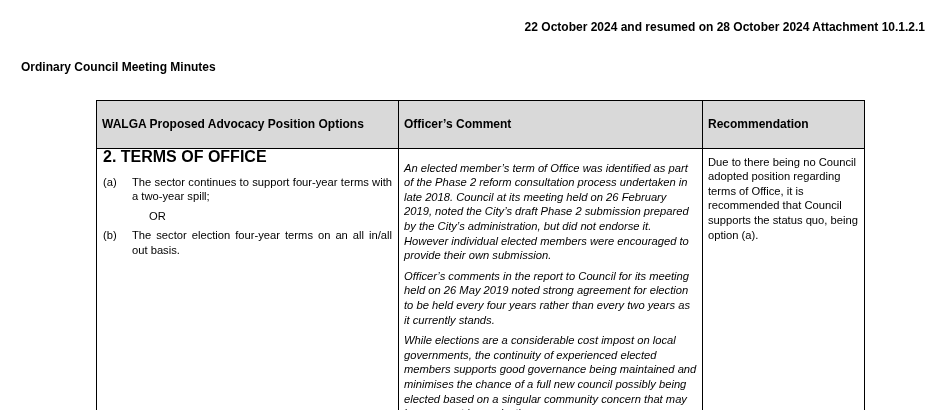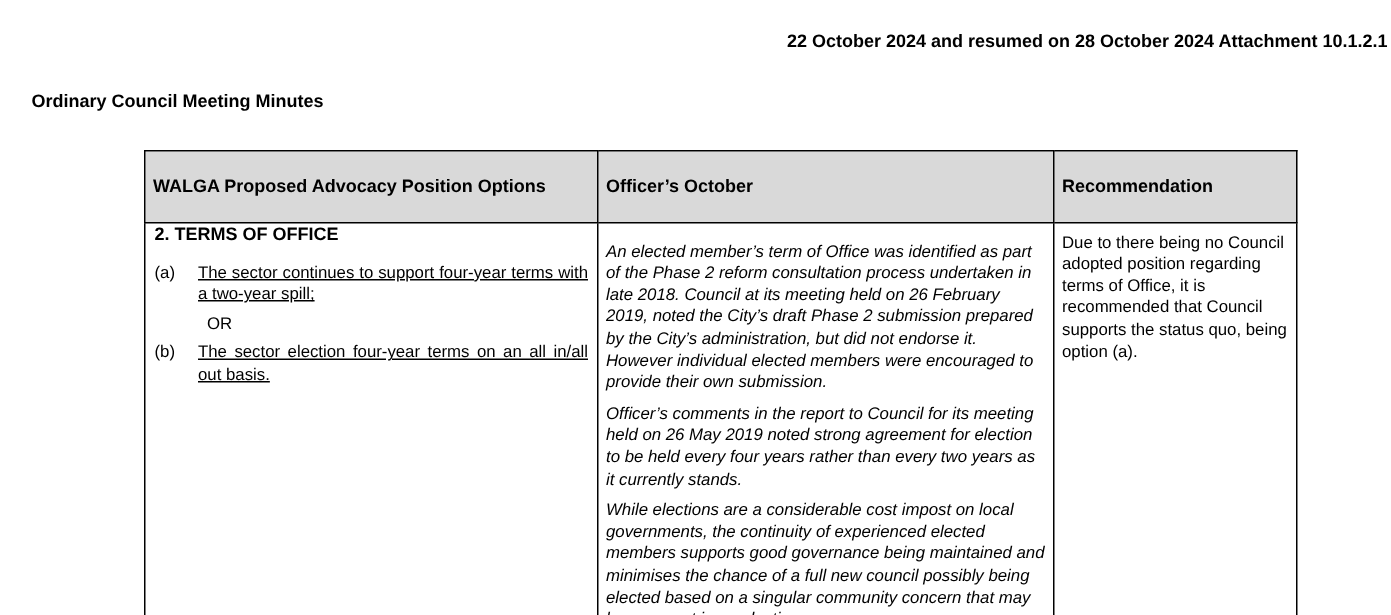--- a/index.html
+++ b/index.html
@@ -60,40 +60,39 @@
       height: 27px;
       padding: 16px 5px;
       vertical-align: middle;
       box-sizing: border-box;
     }
     td.options {
       padding: 0 6px 0 6px;
     }
     .section-title {
       font-weight: bold;
-      font-size: 12px;
+      font-size: 16px;
       margin-top: 0px;
       line-height: 15px;
     }
     .option {
       display: flex;
       margin-top: 11px;
       text-align: justify;
     }
     .option .marker {
       width: 29px;
       flex: 0 0 29px;
     }
     .option .text {
       flex: 1;
       text-align: justify;
-      text-decoration: underline;
     }
     .or-text {
-      margin-left: 35px;
+      margin-left: 46px;
       margin-top: 5px;
     }
     .option.second {
       margin-top: 5px;
     }
     td.comment {
       padding: 12px 5px 4px 5px;
       font-style: italic;
     }
     td.comment p {
@@ -126,21 +125,21 @@
 
 <table class="minutes">
   <colgroup>
     <col class="c1">
     <col class="c2">
     <col class="c3">
   </colgroup>
   <thead>
     <tr>
       <th>WALGA Proposed Advocacy Position Options</th>
-      <th>Officer’s October</th>
+      <th>Officer’s Comment</th>
       <th>Recommendation</th>
     </tr>
   </thead>
   <tbody>
     <tr>
       <td class="options">
         <div class="section-title">2.  TERMS OF OFFICE</div>
         <div class="option">
           <span class="marker">(a)</span>
           <span class="text">The sector continues to support four-year terms with a two-year spill;</span>

